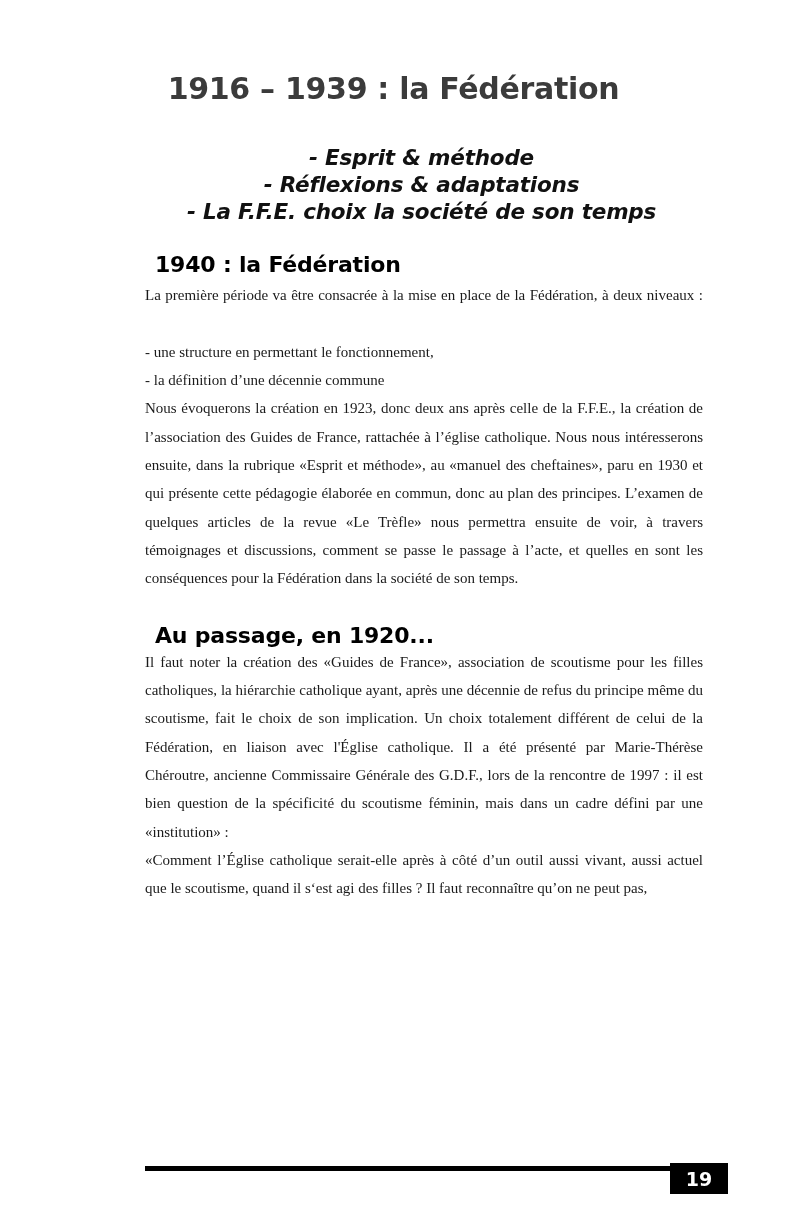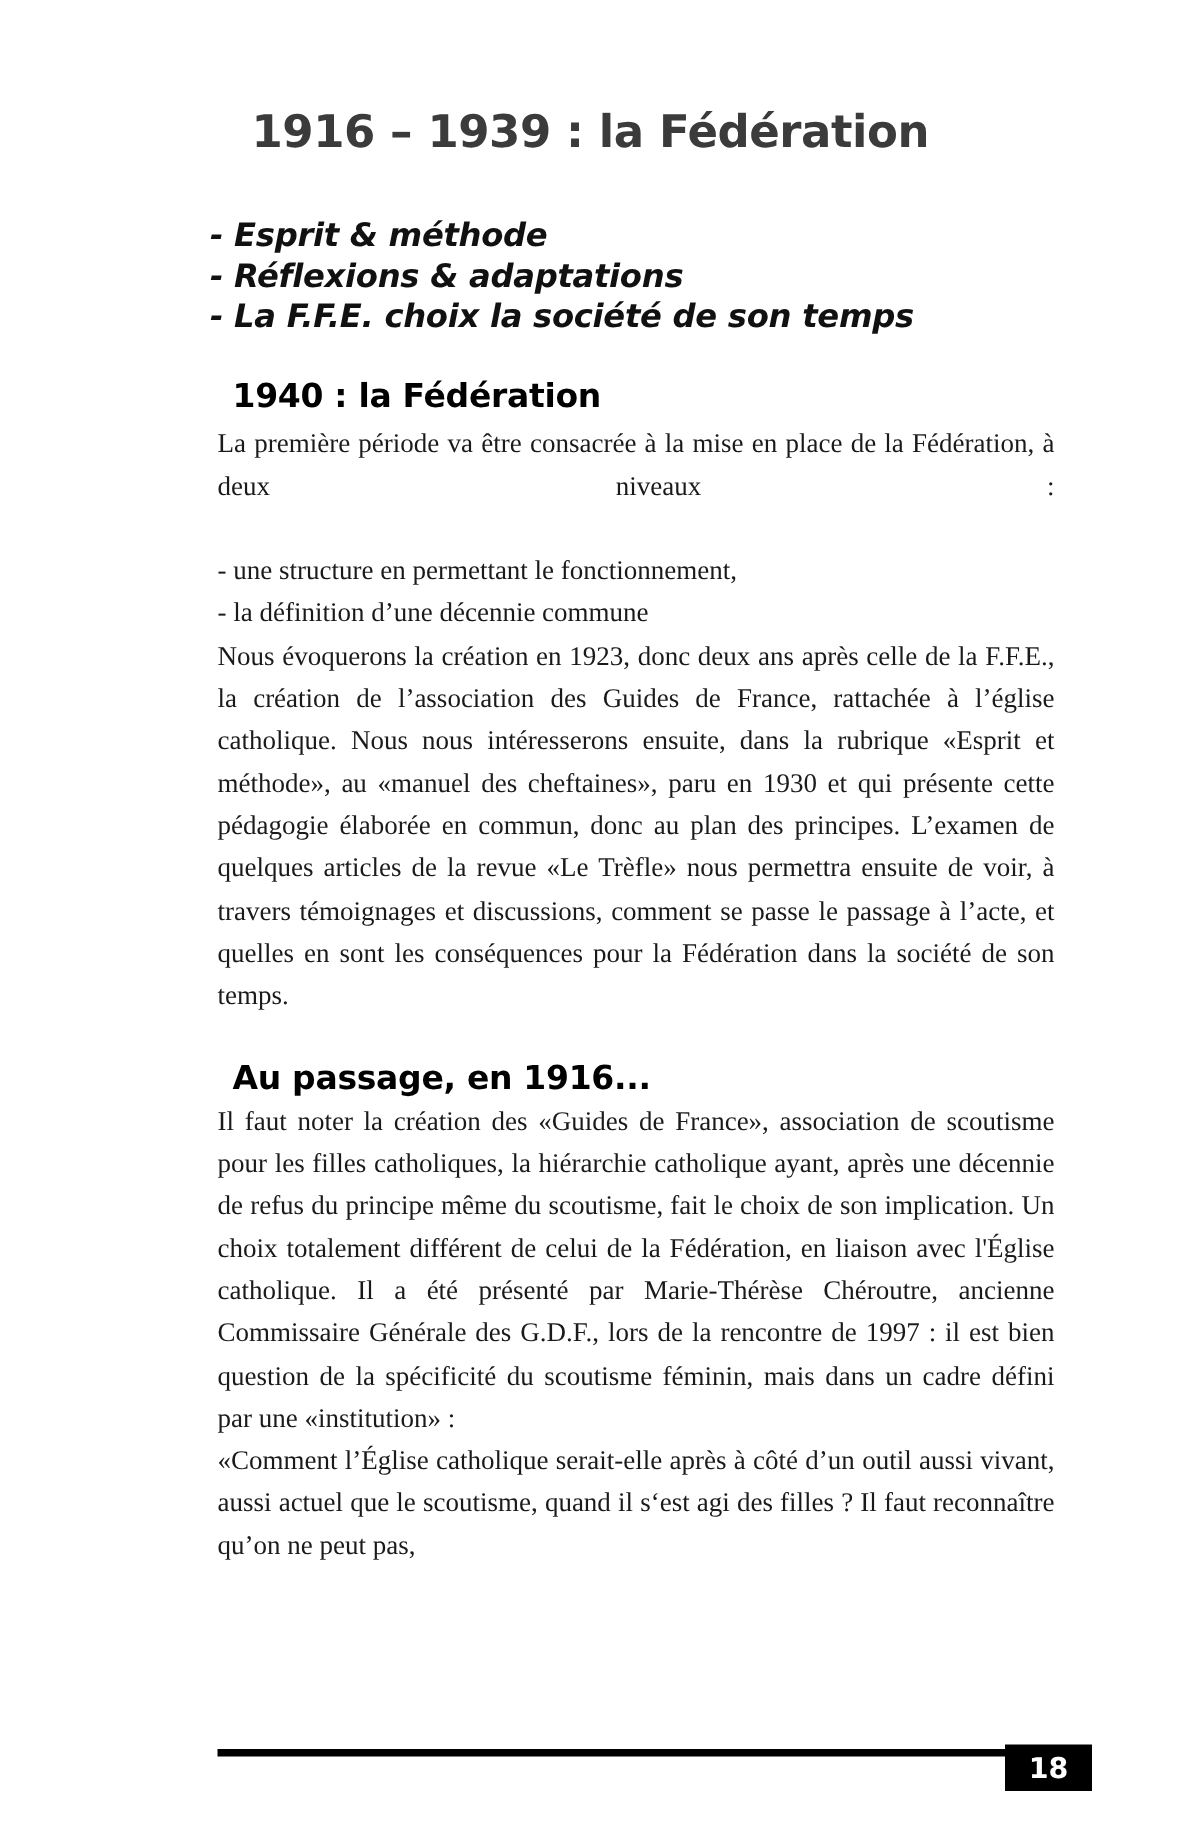--- a/index.html
+++ b/index.html
@@ -37,21 +37,21 @@
     letter-spacing: -0.3px;
     color: #3b3b3b;
     line-height: 1.1;
   }
 
   .subtitles {
     position: absolute;
     left: 140px;
     top: 144px;
     width: 563px;
-    text-align: left;
+    text-align: center;
     font-family: "DejaVu Sans", sans-serif;
     font-weight: bold;
     font-style: italic;
     font-size: 21.5px;
     line-height: 27px;
     color: #111111;
     letter-spacing: -0.2px;
   }
   .subtitles div {
     white-space: nowrap;
@@ -72,21 +72,21 @@
     color: #000000;
     margin-left: 10px;
     letter-spacing: -0.2px;
     line-height: 1.15;
   }
 
   .section-1-heading { margin-bottom: 4px; }
 
   .body-text {
     font-family: "Liberation Serif", serif;
-    font-size: 18px;
+    font-size: 15px;
     line-height: 28.3px;
     color: #1a1a1a;
     text-align: justify;
     text-justify: inter-word;
   }
 
   .body-text p {
     margin: 0;
   }
 
@@ -146,25 +146,25 @@
 
     <div class="body-text">
       <p class="just-block">La première période va être consacrée à la mise en place de la Fédération, à deux niveaux :</p>
       <p>- une structure en permettant le fonctionnement,</p>
       <p>- la définition d’une  décennie commune</p>
       <p>Nous évoquerons la création en 1923, donc deux ans après celle de la F.F.E., la création de l’association des Guides de France, rattachée à l’église catholique. Nous nous intéresserons ensuite, dans la rubrique «Esprit et méthode», au «manuel des cheftaines», paru en 1930 et qui présente cette pédagogie élaborée en commun, donc au plan des principes. L’examen de quelques articles de la revue «Le Trèfle» nous permettra ensuite de voir, à travers témoignages et discussions, comment se passe le passage à l’acte, et quelles en sont les conséquences pour la Fédération dans la société de son temps.</p>
     </div>
 
     <div class="spacer-lg"></div>
 
-    <div class="section-heading">Au passage, en 1916...</div>
+    <div class="section-heading">Au passage, en 1920...</div>
 
     <div class="body-text">
       <p>Il faut noter la création des «Guides de France», association de scoutisme pour les filles catholiques, la hiérarchie catholique ayant, après une décennie de refus du principe même du scoutisme, fait le choix de son implication. Un choix totalement différent de celui de la Fédération, en liaison avec l'Église catholique. Il a été présenté par Marie-Thérèse Chéroutre, ancienne Commissaire Générale des G.D.F., lors de la rencontre de 1997 : il est bien question de la spécificité du scoutisme féminin, mais dans un cadre défini par une «institution» :</p>
       <p>«Comment l’Église catholique serait-elle après à côté d’un outil aussi vivant, aussi actuel que le scoutisme, quand il s‘est agi des filles ? Il faut reconnaître qu’on ne peut pas,</p>
     </div>
 
   </div>
 
   <div class="footer-rule"></div>
-  <div class="page-number-box">18</div>
+  <div class="page-number-box">19</div>
 
 </div>
 
 </body></html>

